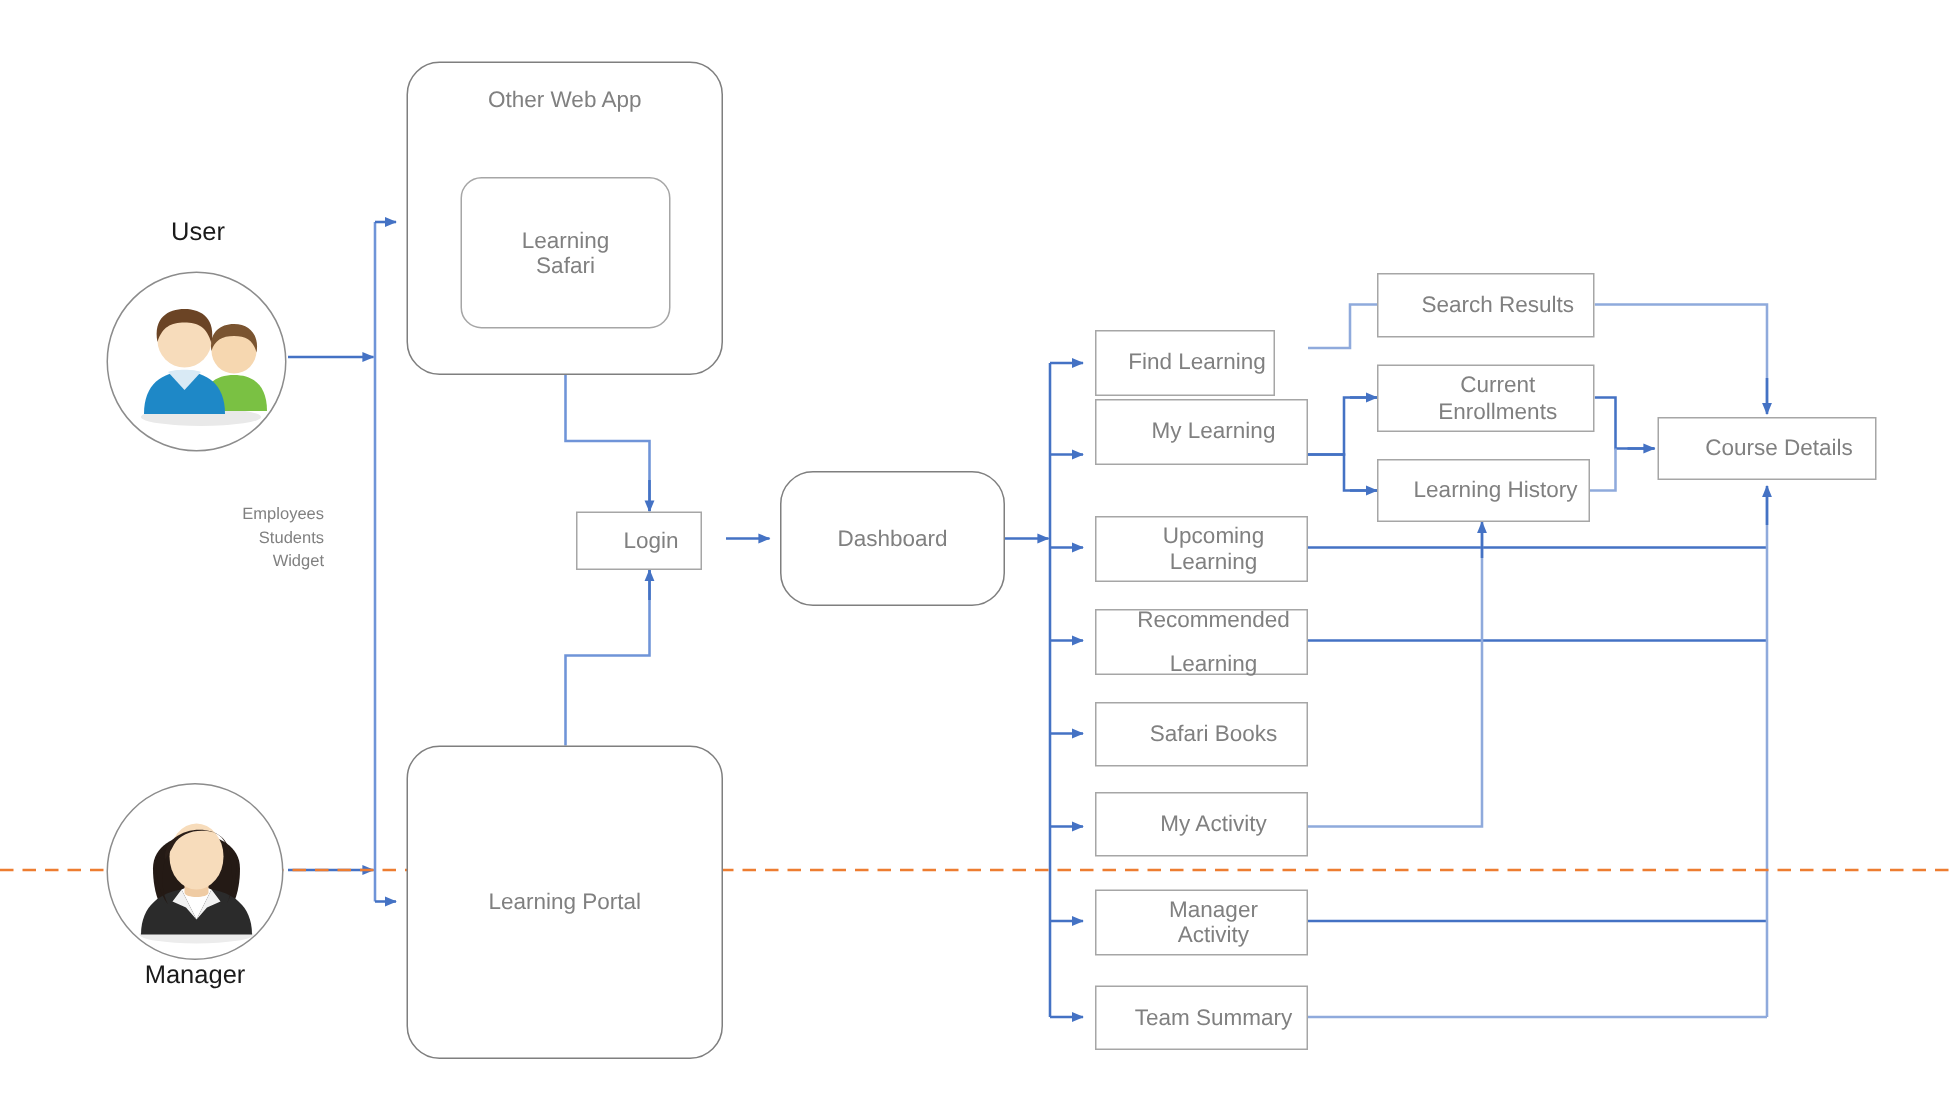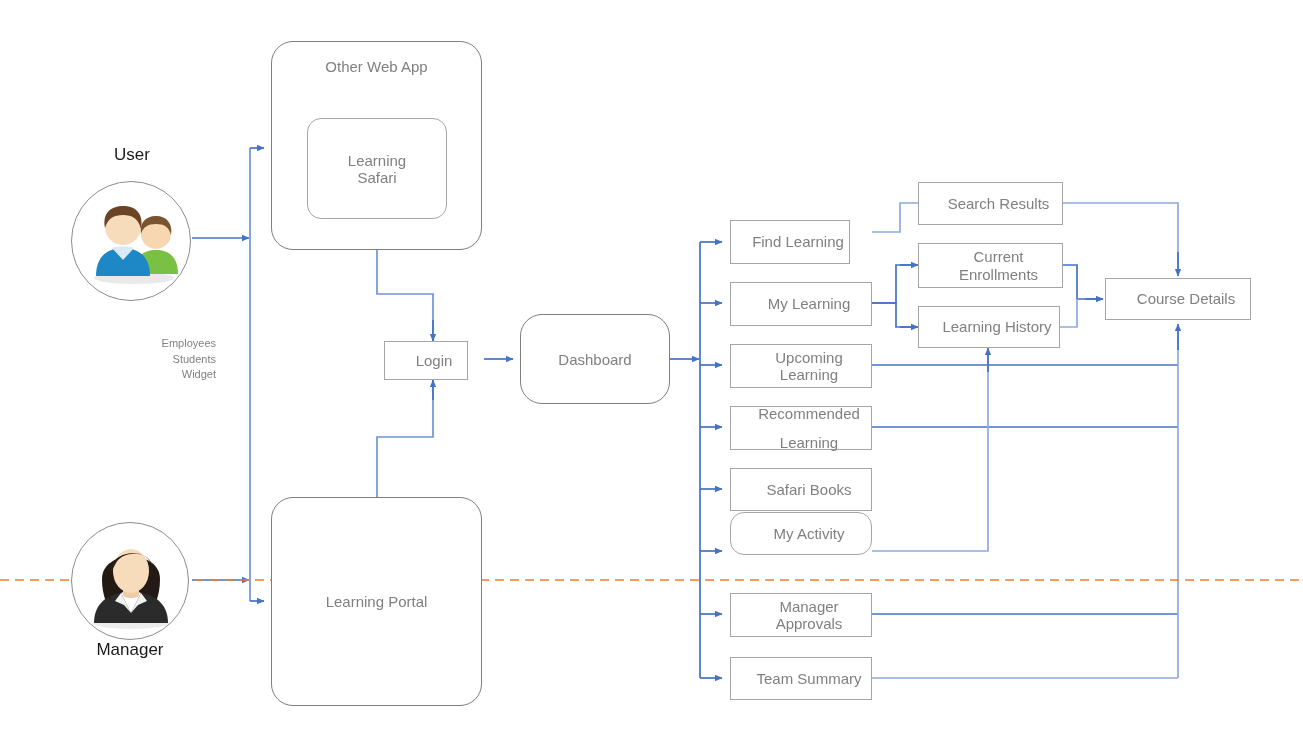--- a/index.html
+++ b/index.html
@@ -169,40 +169,40 @@
   <div class="node rect" style="left:384px;top:341px;width:84px;height:39px;">
     <span class="big-label">Login</span>
   </div>
   <div class="node round" style="left:520px;top:314px;width:150px;height:90px;">
     <span class="big-label">Dashboard</span>
   </div>
 
   <div class="node rect menu-box" style="left:730px;top:220px;width:120px;height:44px;flex-direction:column;">
     <span>Find Learning</span>
   </div>
-  <div class="node rect menu-box" style="left:730px;top:282px;width:142px;height:44px;flex-direction:column;">
+  <div class="node rect menu-box" style="left:730px;top:266px;width:142px;height:44px;flex-direction:column;">
     <span>My Learning</span>
   </div>
   <div class="node rect menu-box" style="left:730px;top:344px;width:142px;height:44px;flex-direction:column;">
     <span>Upcoming</span>
     <span>Learning</span>
   </div>
   <div class="node rect menu-box" style="left:730px;top:406px;width:142px;height:44px;flex-direction:column;gap:11px;">
     <span>Recommended</span>
     <span>Learning</span>
   </div>
   <div class="node rect menu-box" style="left:730px;top:468px;width:142px;height:43px;flex-direction:column;">
     <span>Safari Books</span>
   </div>
-  <div class="node rect menu-box" style="left:730px;top:512px;width:142px;height:43px;flex-direction:column;border-radius:14px;">
+  <div class="node rect menu-box" style="left:730px;top:528px;width:142px;height:43px;flex-direction:column;">
     <span>My Activity</span>
   </div>
   <div class="node rect menu-box" style="left:730px;top:593px;width:142px;height:44px;flex-direction:column;">
     <span>Manager</span>
-    <span>Approvals</span>
+    <span>Activity</span>
   </div>
   <div class="node rect menu-box" style="left:730px;top:657px;width:142px;height:43px;flex-direction:column;">
     <span>Team Summary</span>
   </div>
 
   <div class="node rect menu-box" style="left:918px;top:182px;width:145px;height:43px;flex-direction:column;">
     <span>Search Results</span>
   </div>
   <div class="node rect menu-box" style="left:918px;top:243px;width:145px;height:45px;flex-direction:column;">
     <span>Current</span>

